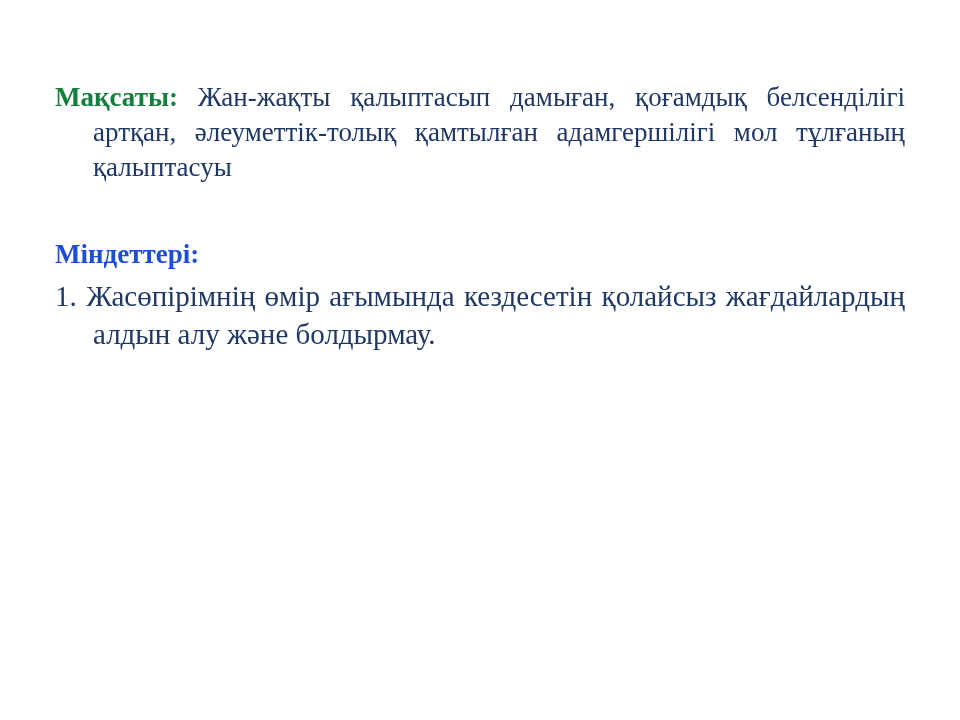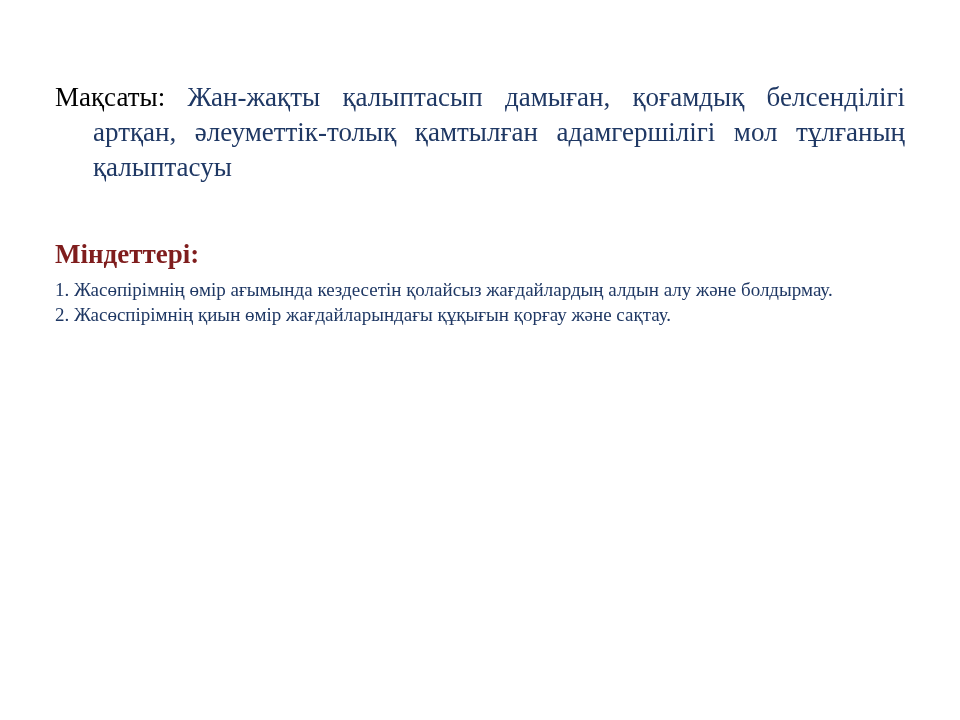--- a/index.html
+++ b/index.html
@@ -28,38 +28,38 @@
   }
   .goal-paragraph {
     text-indent: 0;
     margin: 0;
     padding-left: 38px;
     text-indent: -38px;
     text-align: justify;
     text-justify: inter-word;
   }
   .label {
-    color: #000000;
-    font-weight: normal;
+    color: #15803d;
+    font-weight: bold;
   }
   .tasks-heading {
     margin: 0;
     font-size: 27px;
-    color: #7f1d1d;
+    color: #1d4ed8;
     font-weight: bold;
     line-height: 1.30;
   }
   .spacer {
     height: 52px;
   }
   .task-item {
     margin: 0;
     padding-left: 38px;
     text-indent: -38px;
-    font-size: 19px;
+    font-size: 29px;
     line-height: 1.30;
     color: #1F3864;
     text-align: justify;
     text-justify: inter-word;
   }
   .task-item:last-child {
     text-align: justify;
   }
   .tasks-list {
     margin: 6px 0 0 0;
@@ -73,17 +73,16 @@
   <div class="block">
     <p class="goal-paragraph"><span class="label">Мақсаты:</span><span> Жан-жақты қалыптасып дамыған, қоғамдық белсенділігі артқан, әлеуметтік-толық қамтылған адамгершілігі мол тұлғаның қалыптасуы</span></p>
   </div>
 
   <div class="spacer"></div>
 
   <div class="block">
     <p class="tasks-heading">Міндеттері:</p>
     <div class="tasks-list">
       <p class="task-item">1. Жасөпірімнің өмір ағымында  кездесетін қолайсыз жағдайлардың алдын алу және болдырмау.</p>
-      <p class="task-item">2. Жасөспірімнің қиын өмір жағдайларындағы құқығын қорғау және сақтау.</p>
     </div>
   </div>
 
 </div>
 
 </body></html>

